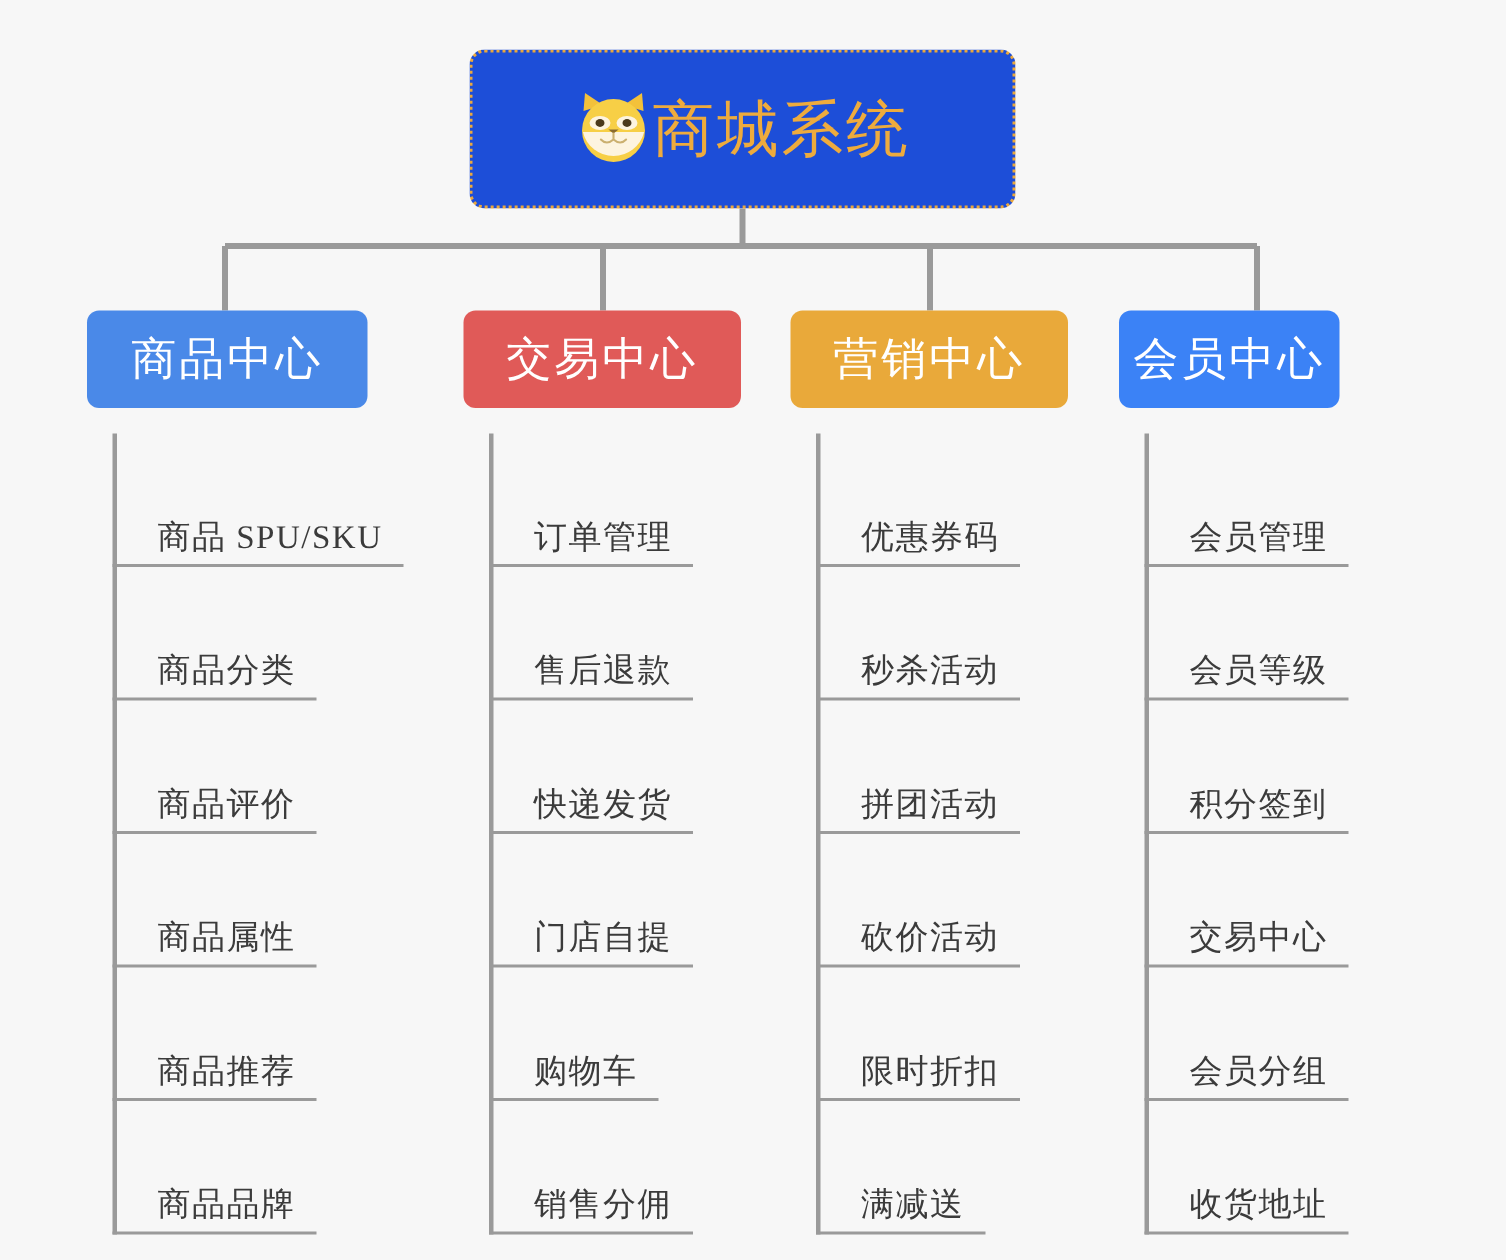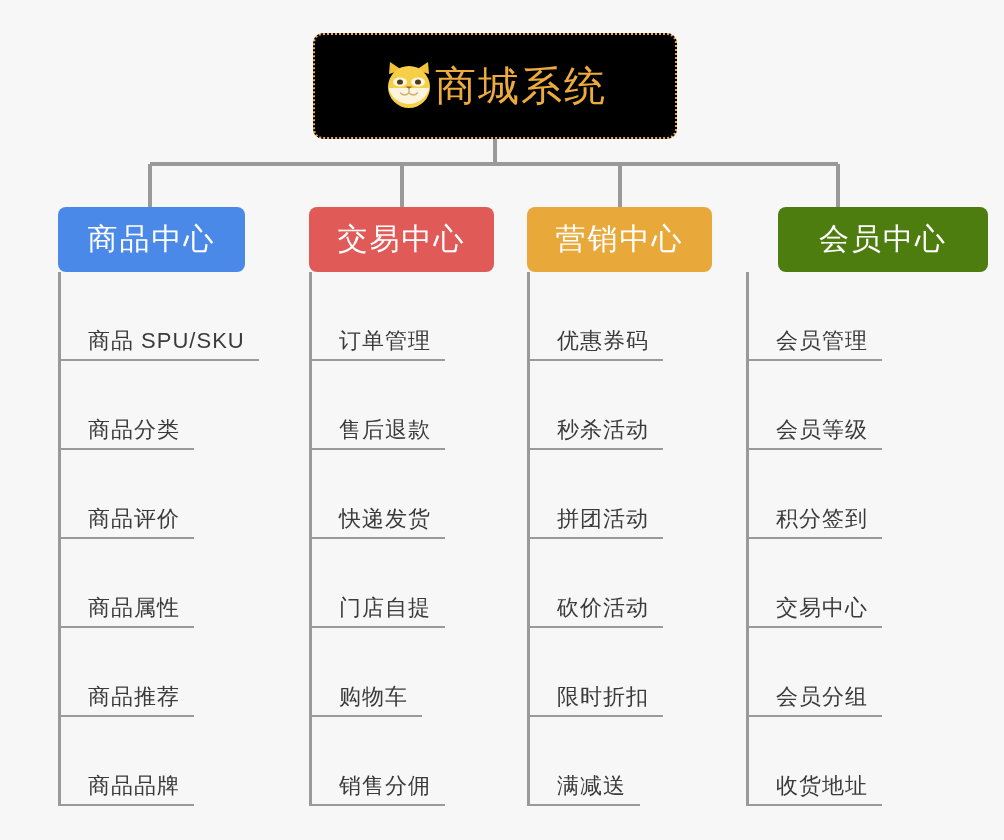--- a/index.html
+++ b/index.html
@@ -21,21 +21,21 @@
     inset: 0;
   }
 
   
   .root-node {
     position: absolute;
     left: 313px;
     top: 33px;
     width: 364px;
     height: 106px;
-    background: #000000;
+    background: #1d4ed8;
     border: 2px dotted #eaa83d;
     border-radius: 10px;
     box-sizing: border-box;
     display: flex;
     align-items: center;
     justify-content: center;
     gap: 0;
   }
   .root-emoji {
     width: 52px;
@@ -72,23 +72,24 @@
     display: flex;
     align-items: center;
     justify-content: center;
     color: #ffffff;
     font-size: 30px;
     letter-spacing: 2px;
     box-sizing: border-box;
   }
   .leaf-list {
     position: relative;
-    margin: 0;
+    margin: 17px;
     padding: 0;
     list-style: none;
+    font-family: Liberation Serif, serif;
   }
   .leaf-item {
     position: relative;
     height: 89px;
     display: flex;
     align-items: flex-end;
     box-sizing: border-box;
   }
   .leaf-label {
     display: inline-block;
@@ -225,21 +226,21 @@
       <li class="leaf-item">
         <span class="leaf-label">限时折扣</span>
       </li>
       <li class="leaf-item">
         <span class="leaf-label">满减送</span>
       </li>
     </ul>
   </div>
 
   <div class="branch" style="left:746px; width:185px;">
-    <div class="branch-header" style="background:#4d7c0f; width:210px;margin-left:32px;">
+    <div class="branch-header" style="background:#3b82f6; width:147px;">
       <span>会员中心</span>
     </div>
     <ul class="leaf-list">
       <div class="trunk"></div>
       <li class="leaf-item">
         <span class="leaf-label">会员管理</span>
       </li>
       <li class="leaf-item">
         <span class="leaf-label">会员等级</span>
       </li>

